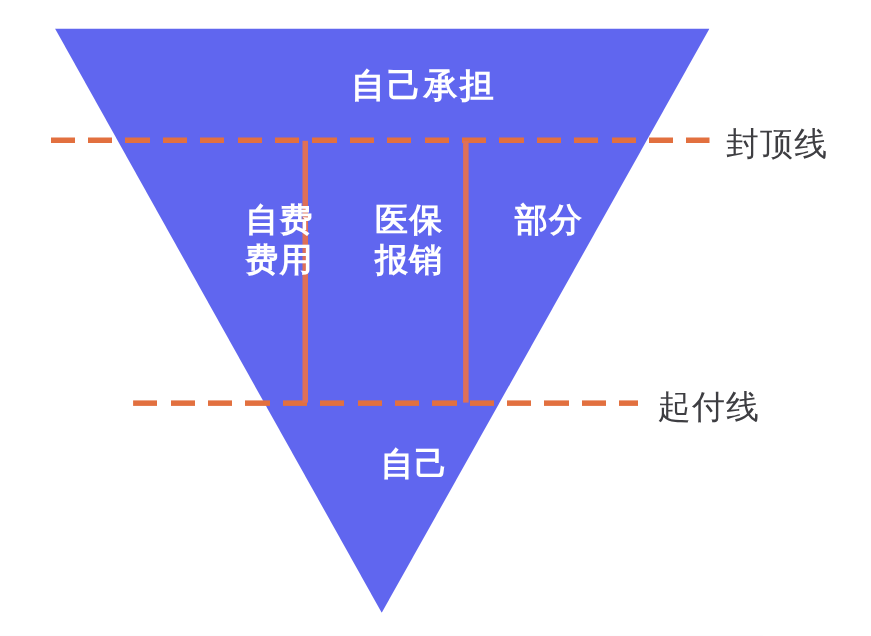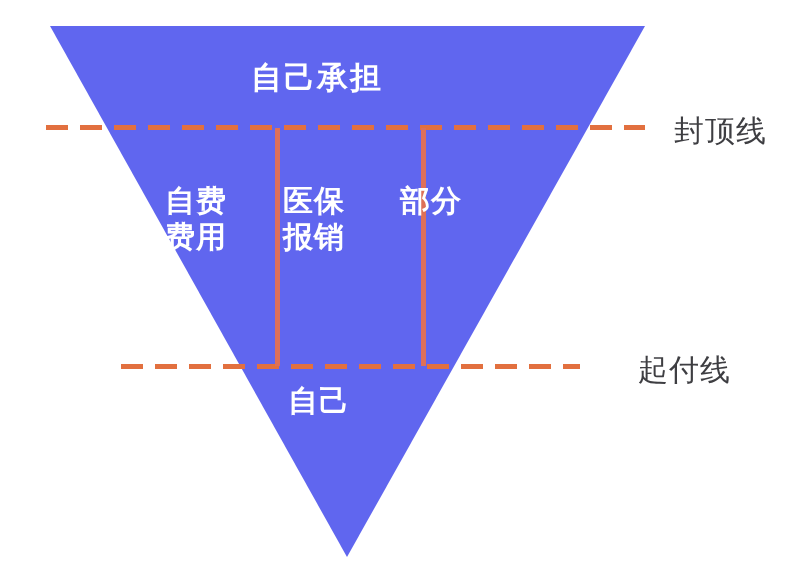--- a/index.html
+++ b/index.html
@@ -45,57 +45,57 @@
     height: 238px;
     background: var(--divider-salmon, #DE7058);
   }
   .divider.left { left: 275px; }
   .divider.right { left: 421px; }
   
   .tri-label {
     position: absolute;
     color: var(--text-white, #ffffff);
     font-weight: bold;
-    text-align: left;
+    text-align: right;
   }
   .tri-label.top {
     left: 251px; top: 61px;
     width: 200px;
     font-size: 31px;
     letter-spacing: 2px;
     line-height: 34px;
   }
   .tri-label.col {
     top: 183px;
     width: 120px;
     font-size: 30px;
     line-height: 36px;
     letter-spacing: 1px;
   }
   .tri-label.col1 { left: 165px; }
   .tri-label.col2 { left: 283px; }
-  .tri-label.col3 { left: 400px; }
+  .tri-label.col3 { left: 410px; }
   .tri-label.bottom {
-    left: 288px; top: 382px;
+    left: 288px; top: 404px;
     width: 120px;
     font-size: 30px;
     line-height: 37px;
     letter-spacing: 1px;
   }
   .tri-label span { display: block; }
   
   .line-label {
     position: absolute;
     color: var(--label-dark, #3E3E42);
     font-size: 30px;
     letter-spacing: 1px;
     white-space: nowrap;
   }
-  .line-label.cap { left: 674px; top: 111px; }
-  .line-label.deductible { left: 638px; top: 350px; }
+  .line-label.cap { left: 660px; top: 111px; }
+  .line-label.deductible { left: 598px; top: 350px; }
 </style>
 </head>
 <body>
 
 <div class="canvas">
 
   <div class="triangle"></div>
 
   <div class="dashed-line cap"></div>
   <div class="dashed-line deductible"></div>

